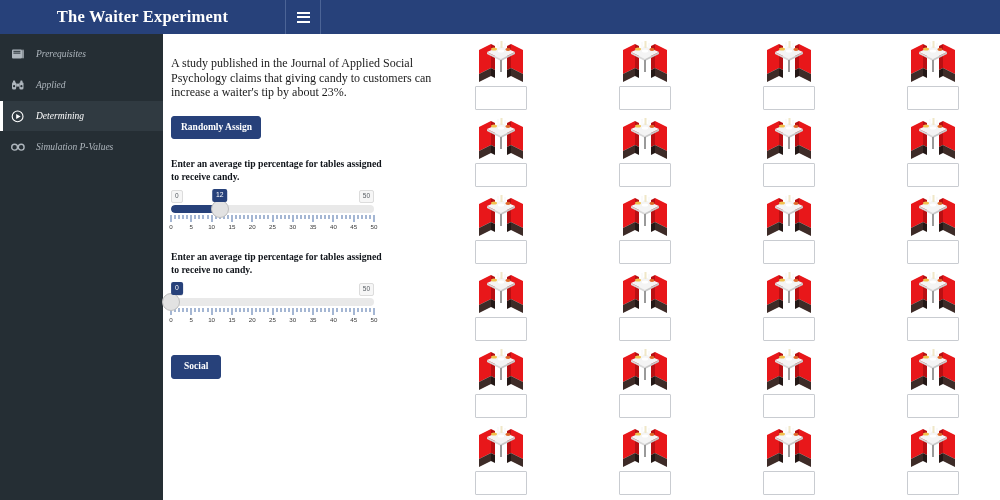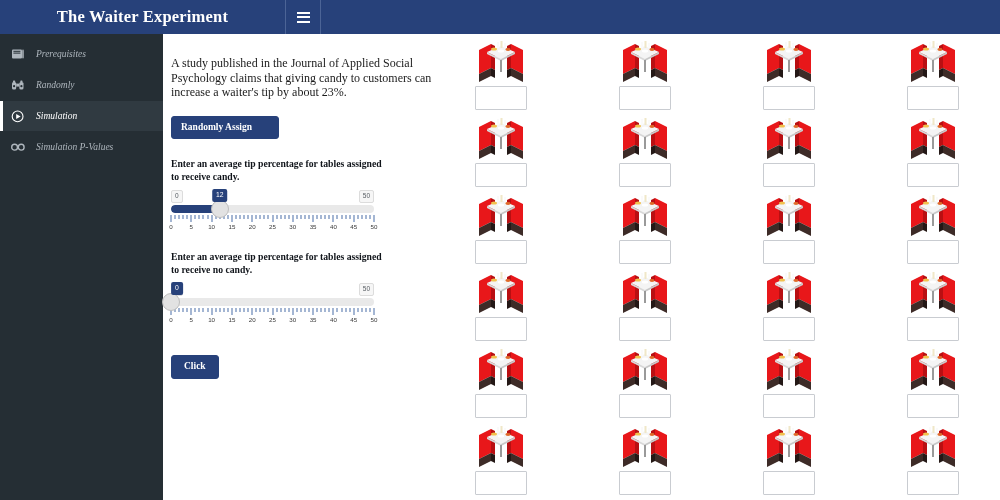--- a/index.html
+++ b/index.html
@@ -105,21 +105,21 @@
 
   .btn {
     display: inline-block;
     background: #27417a;
     color: #ffffff;
     border: 1px solid #27417a;
     border-radius: 3px;
     font-size: 9.5px;
     font-weight: bold;
     font-family: "Liberation Serif", "DejaVu Serif", serif;
-    padding: 6px 26px 6px 9px;
+    padding: 6px 8px 6px 9px;
     cursor: pointer;
     line-height: 1;
   }
   .btn-randomly { margin-top: 16px; }
   .btn-reset { margin-top: 0; padding: 6px 12px; }
 
   .slider-label {
     width: 215px;
     margin-top: 18px;
     color: #10141a;
@@ -275,31 +275,31 @@
         <svg width="14" height="12" viewBox="0 0 14 12">
           <rect x="1" y="3" width="4.2" height="7.5" rx="1.6" fill="#aeb6bd"></rect>
           <rect x="8.3" y="3" width="4.2" height="7.5" rx="1.6" fill="#aeb6bd"></rect>
           <rect x="5.2" y="4.6" width="3.1" height="3" fill="#aeb6bd"></rect>
           <rect x="2" y="1.4" width="2.2" height="2" rx=".7" fill="#aeb6bd"></rect>
           <rect x="9.3" y="1.4" width="2.2" height="2" rx=".7" fill="#aeb6bd"></rect>
           <circle cx="3.1" cy="7.2" r="1.1" fill="#252e34"></circle>
           <circle cx="10.4" cy="7.2" r="1.1" fill="#252e34"></circle>
         </svg>
       </span>
-      <span class="nav-label">Randomly</span>
+      <span class="nav-label">Applied</span>
     </div>
 
     <div class="nav-item sp3 active">
       <span class="nav-icon">
         <svg width="14" height="13" viewBox="0 0 14 13">
           <circle cx="6.6" cy="6.4" r="5.4" fill="none" stroke="#ffffff" stroke-width="1.1"></circle>
           <path d="M5.2 3.9 L9.6 6.4 L5.2 8.9 Z" fill="#ffffff"></path>
         </svg>
       </span>
-      <span class="nav-label">Simulation</span>
+      <span class="nav-label">Determining</span>
     </div>
 
     <div class="nav-item sp4">
       <span class="nav-icon">
         <svg width="14" height="12" viewBox="0 0 14 12">
           <circle cx="3.6" cy="6.2" r="2.9" fill="none" stroke="#aeb6bd" stroke-width="1.4"></circle>
           <circle cx="10.2" cy="6.2" r="2.9" fill="none" stroke="#aeb6bd" stroke-width="1.4"></circle>
           <rect x="6.3" y="5.6" width="1.3" height="1.3" fill="#aeb6bd"></rect>
         </svg>
       </span>
@@ -464,21 +464,21 @@
           <span style="left: 101.5px;">25</span>
           <span style="left: 121.8px;">30</span>
           <span style="left: 142.1px;">35</span>
           <span style="left: 162.4px;">40</span>
           <span style="left: 182.7px;">45</span>
           <span style="left: 203px;">50</span>
         </div>
     </div>
 
     <div class="reset-wrap">
-      <button class="btn btn-reset">Click</button>
+      <button class="btn btn-reset">Social</button>
     </div>
 
   </div>
 
   <div class="grid">
     <div class="grid-inner" id="gridInner">
         <div class="cell">
           <div class="booth">
 <svg width="52" height="46" viewBox="0 0 52 46">
 

